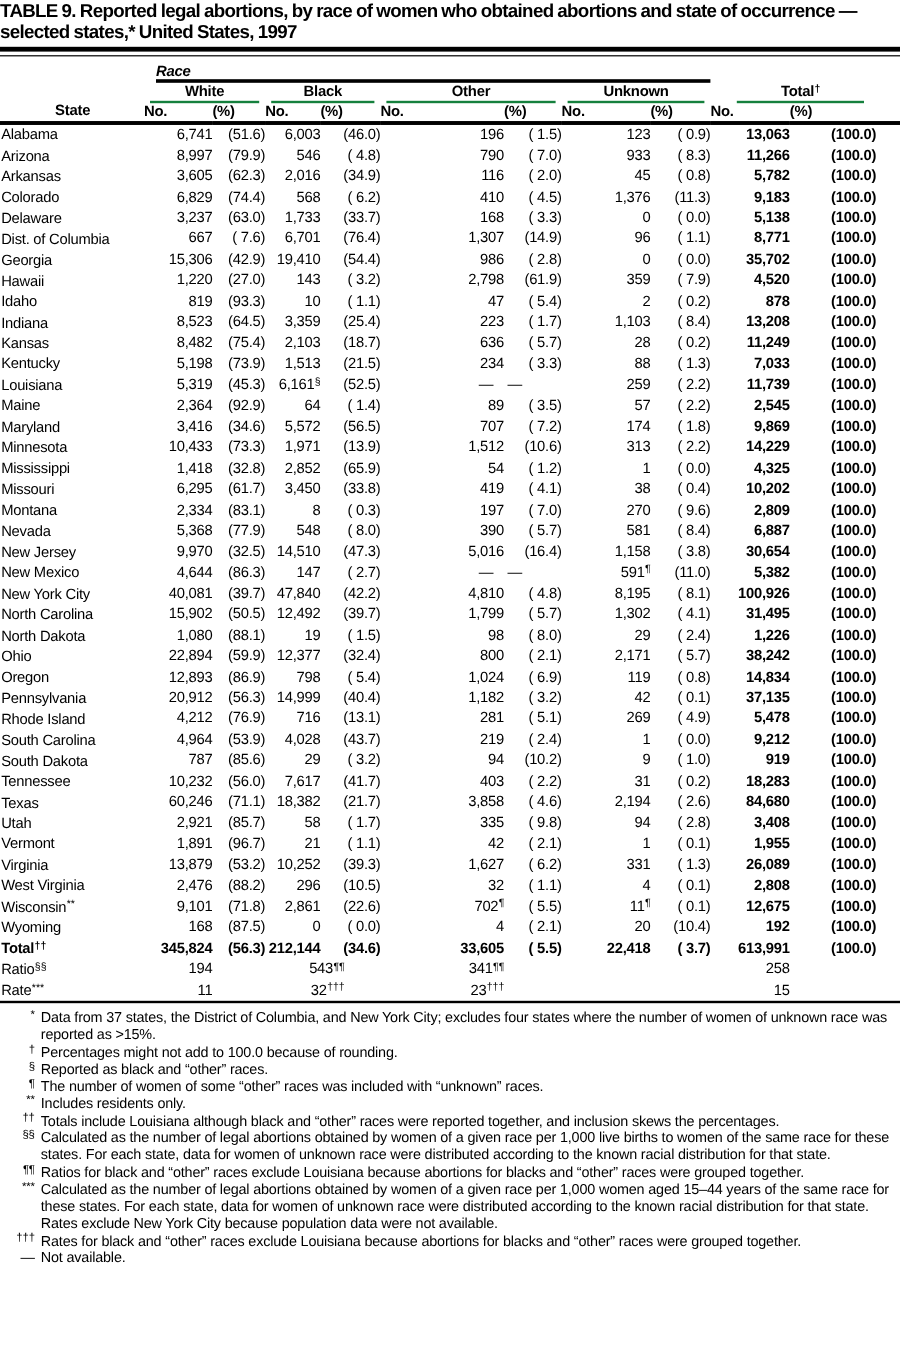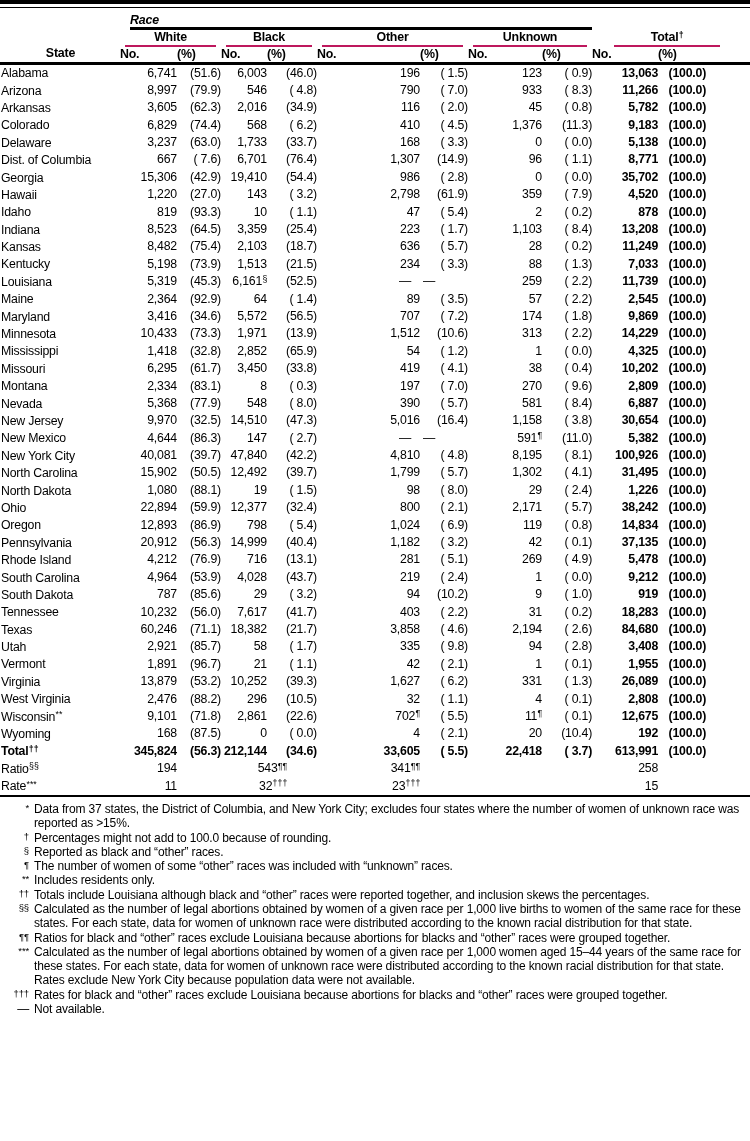--- a/index.html
+++ b/index.html
@@ -6,48 +6,49 @@
   .page{width:750px;font-family:"Liberation Sans",sans-serif;color:#000;}
   .title{font-weight:bold;font-size:15.6px;line-height:17.5px;letter-spacing:-0.55px;word-spacing:-0.5px;margin:1px 0 3px 0;}
   .rule-a{height:4px;background:#000;}
   .rule-b{height:1px;background:#000;margin-top:3px;}
   table{border-collapse:collapse;table-layout:fixed;width:750px;margin-top:5px;}
   th{font-weight:bold;font-size:12.4px;padding:0;letter-spacing:-0.2px;}
   th.state-h{text-align:center;vertical-align:bottom;border-bottom:3px solid #000;padding-left:1px;padding-bottom:2px;}
   tr.race-row{height:17px;}
   .race-inner{border-bottom:3px solid #000;text-align:left;margin-left:10px;padding-bottom:0;font-style:italic;}
   tr.grp-row{height:17px;}
-  tr.grp-row th .g{border-bottom:2px solid #be185d;margin:0 5px;text-align:center;padding-bottom:1px;}
+  tr.grp-row th .g{border-bottom:2px solid #15803d;margin:0 5px;text-align:center;padding-bottom:1px;}
   tr.grp-row th.tot .g{margin:0 30px 0 22px;}
   tr.nopct-row{height:16px;}
   tr.nopct-row th{border-bottom:3px solid #000;text-align:left;}
   tr.nopct-row th.hno{padding-right:14px;}
   tr.nopct-row th.hpct{padding-right:5px;}
   tbody td{height:17.4px;position:relative;font-size:12.3px;letter-spacing:-0.2px;padding:0;}
   td.k0{white-space:nowrap;padding-left:1px;}
   .val{position:absolute;right:0;top:0;line-height:17.4px;white-space:nowrap;}
-  td.k10 .val{right:44px;margin-left:36px;}
+  td.k10 .val{right:20px;margin-left:36px;}
   td.k9 .val, td.k10 .val{font-weight:bold;}
   tr.total-row td, tr.total-row .val{font-weight:bold;}
   tr.stat-row td.k9 .val{font-weight:normal;}
   tr.stat-row td.k3 .val{right:-20px;}
   .val.dash.dno{right:9px;}
   .val.dash.dpct{right:auto;left:3px;}
   sup{font-size:8.8px;line-height:0;position:relative;top:-3.5px;left:0.3px;letter-spacing:0;vertical-align:baseline;}
   .endrule{height:2px;background:#000;}
   .footnotes{margin-top:5px;}
   .fn{display:flex;font-size:12px;line-height:14.3px;letter-spacing:-0.15px;}
   .fn .m{flex:0 0 34px;text-align:right;padding-right:5px;box-sizing:border-box;font-size:9.5px;line-height:14.3px;transform:translateY(-1.5px);font-weight:normal;}
   .fn .m.dashm{font-size:12px;transform:none;}
   .fn .t{flex:1;}
 </style>
 </head>
 <body>
 
 <div class="page">
+  <div class="title">TABLE 9. Reported legal abortions, by race of women who obtained abortions and state of occurrence — selected states,* United States, 1997</div>
   <div class="rule-a"></div>
   <div class="rule-b"></div>
 
   <table>
     <colgroup>
       <col style="width:120px">
         <col style="width:57px">
         <col style="width:44px">
       <col style="width:46px">
         <col style="width:50px">

